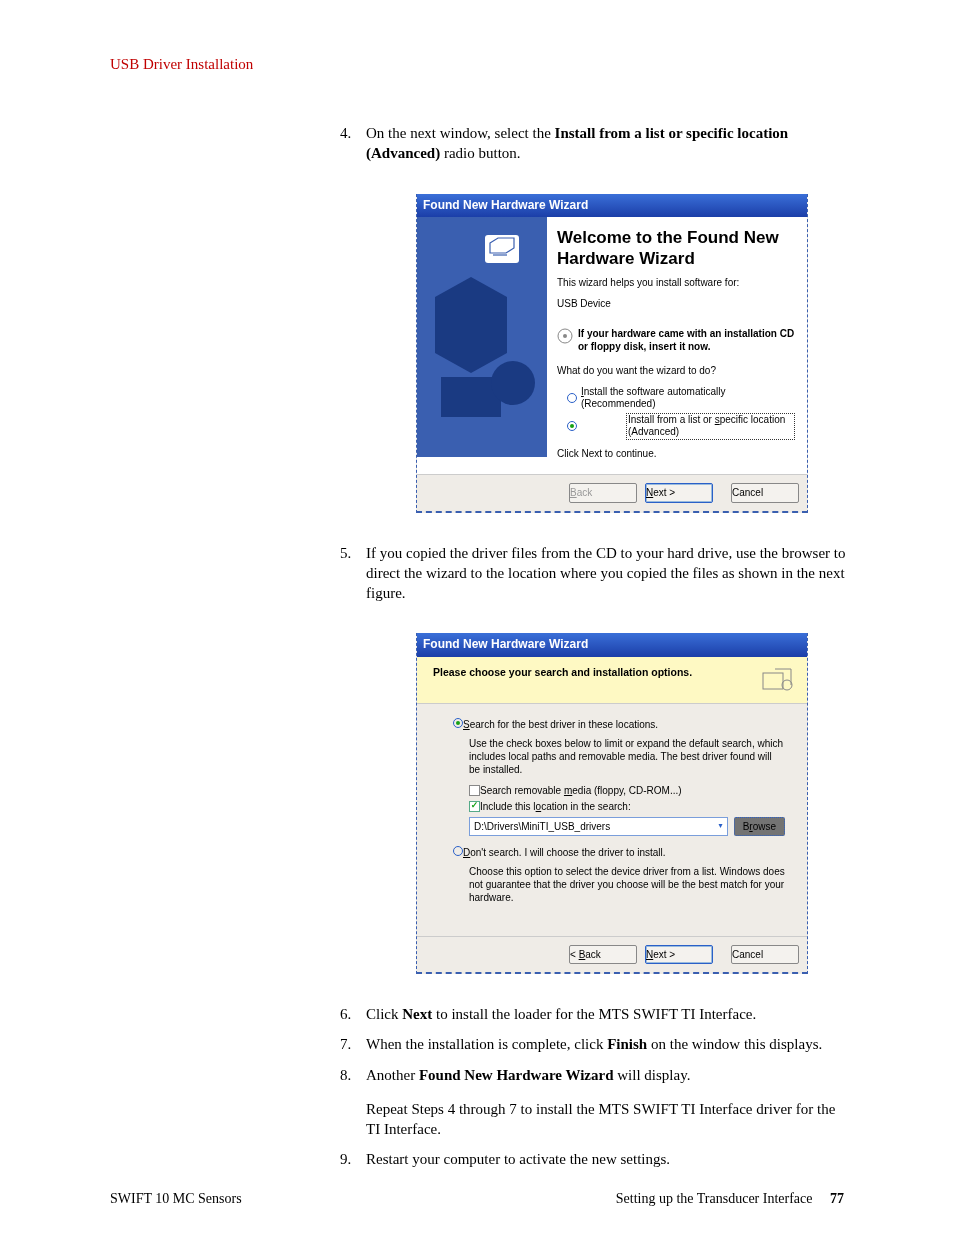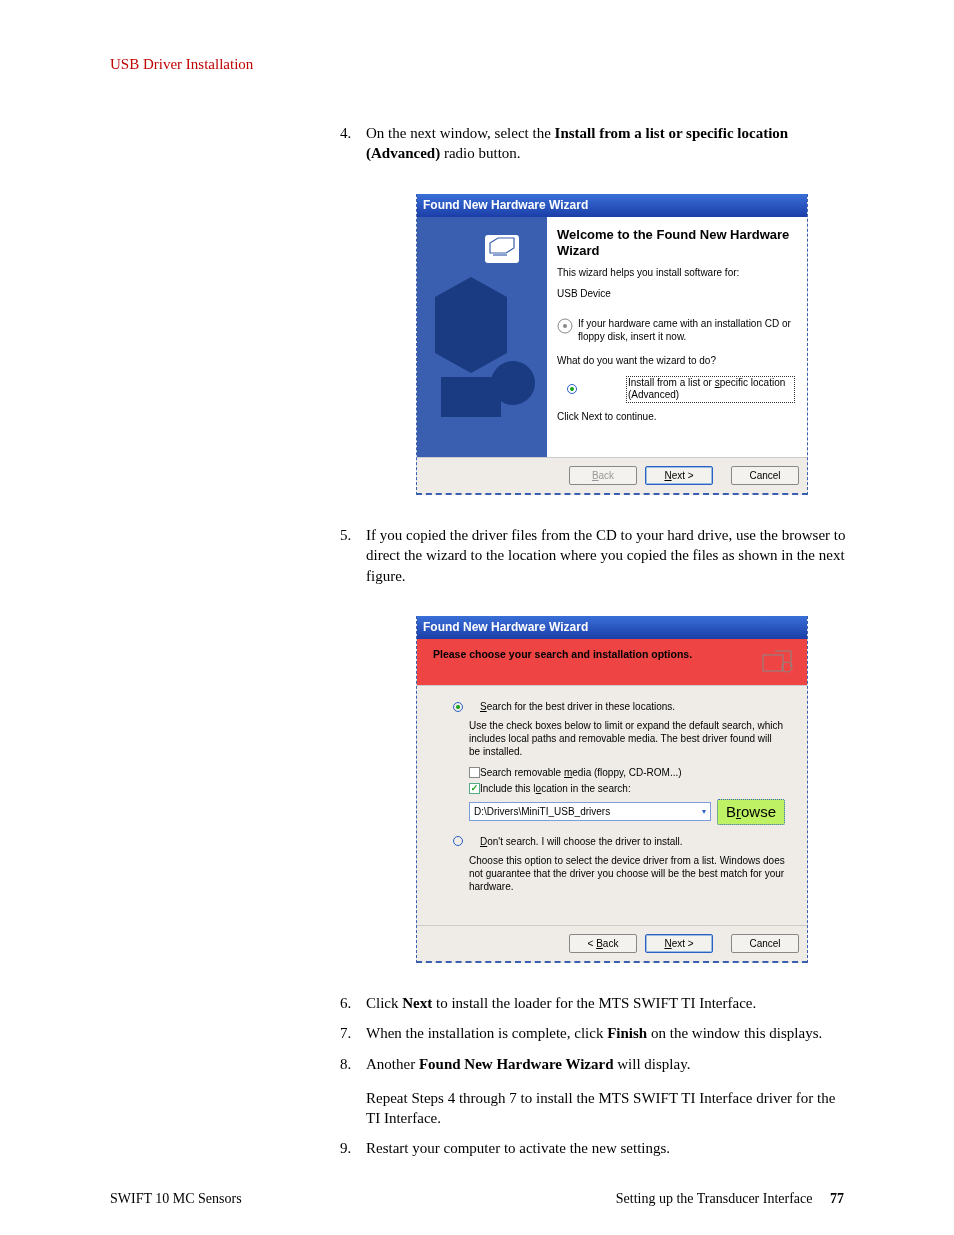--- a/index.html
+++ b/index.html
@@ -70,26 +70,26 @@
     flex-shrink: 0;
   }
   .wiz1-left svg { width: 100%; height: 100%; }
   .wiz1-right {
     padding: 10px 12px 6px 10px;
     flex: 1;
     line-height: 1.25;
   }
   .wiz1-right h3 {
     font-family: Tahoma, sans-serif;
-    font-size: 13px;
+    font-size: 17px;
     font-weight: bold;
     margin-bottom: 8px;
   }
   .wiz1-right .subline { margin-bottom: 8px; }
-  .wiz1-right .bold { font-weight: normal; }
+  .wiz1-right .bold { font-weight: bold; }
   .cd-row { display: flex; gap: 5px; margin: 18px 0 12px 0; }
   .cd-icon { flex-shrink: 0; width: 16px; height: 16px; }
   .radio-row { padding-left: 10px; margin: 2px 0; display: flex; gap: 4px; align-items: center; }
   .radio-dot {
     width: 10px; height: 10px; border: 1px solid #2a60c8; border-radius: 50%;
     display: inline-flex; align-items: center; justify-content: center; flex-shrink:0;
   }
   .radio-dot.sel::after { content:""; width:4px; height:4px; background:#15a015; border-radius:50%; }
   .dotted { border:1px dotted #333; padding:0 1px;margin-left:45px; }
   .btnrow {
@@ -98,61 +98,60 @@
     padding:8px;
     display:flex;
     justify-content:flex-end;
     gap:8px;
   }
   .winbtn {
     border:1px solid #888;
     background:#f4f2ee;
     font-family:Tahoma,sans-serif;
     font-size:10px;
-    padding:2px 14px;
+    padding:2px 0;
     width:68px;
-    text-align:center;
     border-radius:2px;
   }
   .winbtn.disabled { color:#999; }
   .winbtn.default { border:1px solid #2a60c8; box-shadow: inset 0 0 0 1px #9bd; }
   .winbtn .u { text-decoration: underline; }
 
   
   .wiz2-head {
-    background:#ef4444;
+    background:#fef9c3;
     padding:8px 10px 10px 16px;
     border-bottom:1px solid #ccc;
     display:flex;
     justify-content:space-between;
     align-items:flex-start;
   }
   .wiz2-head-text { font-weight:bold; font-size:10.5px; }
   .wiz2-body {
     background:#efece7;
     padding:14px 22px 24px 36px;
     line-height:1.3;
   }
-  .radio2 { display:flex; gap:17px; align-items:center; margin-bottom:6px; }
+  .radio2 { display:flex; gap:0; align-items:flex-start; margin-bottom:6px; }
   .desc { margin-left:16px; margin-bottom:8px; }
   .chkrow { margin-left:16px; display:flex; align-items:center; margin-bottom:3px; }
   .chkbox {
     width:11px; height:11px; border:1px solid #5a8; background:#fff;
     display:inline-flex; align-items:center; justify-content:center; flex-shrink:0;
     font-size:9px; color:#15a015; font-weight:bold;
   }
   .chkbox.empty { border-color:#888; }
   .pathrow { margin:4px 0 10px 16px; display:flex; gap:6px; align-items:center; }
   .pathbox {
     flex:1; height:19px; border:1px solid #7a9edb; background:#fff;
     padding:2px 4px; display:flex; justify-content:space-between; align-items:center;
   }
   .dropbtn { color:#2a60c8; font-size:8px; }
   .browse {
-    border:1px dotted #2a60c8; background:#bef264; font-size:15px;
+    border:1px dotted #2a60c8; background:#737373; font-size:10px;
     padding:2px 8px; border-radius:2px;
   }
   .wiz2-head svg { width:36px; height:28px; flex-shrink:0; }
 
   .footer {
     position:absolute;
     bottom:28px;
     left:110px;
     right:110px;
     display:flex;
@@ -199,20 +198,24 @@
               <span class="cd-icon">
                 <svg viewBox="0 0 16 16">
                     <circle cx="8" cy="8" r="7" fill="none" stroke="#888" stroke-width="1"></circle>
                     <circle cx="8" cy="8" r="2" fill="#888"></circle>
                   </svg>
               </span>
               <span class="bold">If your hardware came with an installation CD or floppy disk, insert it now.</span>
             </div>
             <div class="subline">What do you want the wizard to do?</div>
             <div class="radio-row">
+              <span class="radio-dot"></span>
+              <span><span style="text-decoration:underline">I</span>nstall the software automatically (Recommended)</span>
+            </div>
+            <div class="radio-row">
               <span class="radio-dot sel"></span>
               <span class="dotted">Install from a list or <span style="text-decoration:underline">s</span>pecific location (Advanced)</span>
             </div>
             <div class="subline" style="margin-top:8px">Click Next to continue.</div>
           </div>
         </div>
         <div class="btnrow">
           <div class="winbtn disabled"><span class="u">B</span>ack</div>
           <div class="winbtn default"><span class="u">N</span>ext &gt;</div>
           <div class="winbtn" style="margin-left:10px">Cancel</div>

